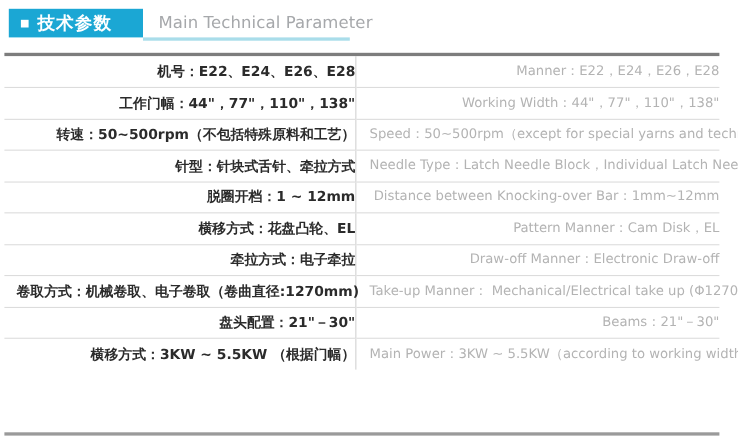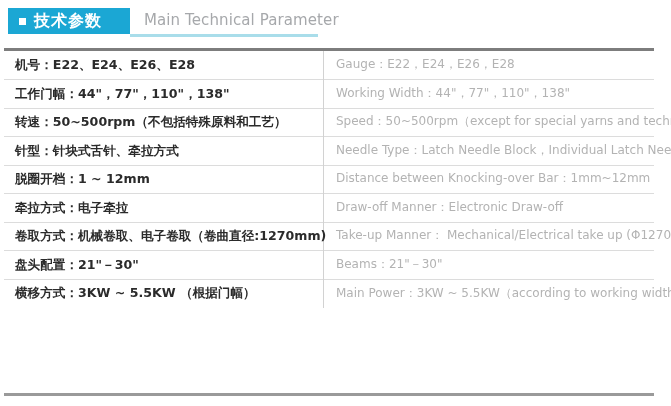--- a/index.html
+++ b/index.html
@@ -11,20 +11,21 @@
     height: 406px;
     background: #ffffff;
     font-family: "DejaVu Sans", "Liberation Sans", sans-serif;
     overflow: hidden;
   }
   #page {
     position: relative;
     width: 671px;
     height: 406px;
     background: #ffffff;
+    text-align: right;
   }
 
   
   .header {
     position: absolute;
     left: 0;
     top: 0;
     width: 671px;
     height: 44px;
   }
@@ -131,37 +132,41 @@
     </div>
     <div class="header-subtitle">Main Technical Parameter</div>
     <div class="header-underline"></div>
   </div>
 
   <div class="table-wrap">
     <table class="spec-table">
       <tbody>
         <tr>
           <td class="cn-cell">机号：E22、E24、E26、E28</td>
-          <td class="en-cell">Gauge：E22，E24，E26，E28</td>
+          <td class="en-cell">Manner：E22，E24，E26，E28</td>
         </tr>
         <tr>
           <td class="cn-cell">工作门幅：44"，77"，110"，138"</td>
           <td class="en-cell">Working Width：44"，77"，110"，138"</td>
         </tr>
         <tr>
           <td class="cn-cell">转速：50~500rpm（不包括特殊原料和工艺）</td>
           <td class="en-cell">Speed：50~500rpm（except for special yarns and technique）</td>
         </tr>
         <tr>
           <td class="cn-cell">针型：针块式舌针、牵拉方式</td>
           <td class="en-cell">Needle Type：Latch Needle Block，Individual Latch Needle</td>
         </tr>
         <tr>
           <td class="cn-cell">脱圈开档：1 ~ 12mm</td>
           <td class="en-cell">Distance between Knocking-over Bar：1mm~12mm</td>
+        </tr>
+        <tr>
+          <td class="cn-cell">横移方式：花盘凸轮、EL</td>
+          <td class="en-cell">Pattern Manner：Cam Disk，EL</td>
         </tr>
         <tr>
           <td class="cn-cell">牵拉方式：电子牵拉</td>
           <td class="en-cell">Draw-off Manner：Electronic Draw-off</td>
         </tr>
         <tr>
           <td class="cn-cell">卷取方式：机械卷取、电子卷取（卷曲直径:1270mm)</td>
           <td class="en-cell">Take-up Manner： Mechanical/Electrical take up (Φ1270mm)</td>
         </tr>
         <tr>

